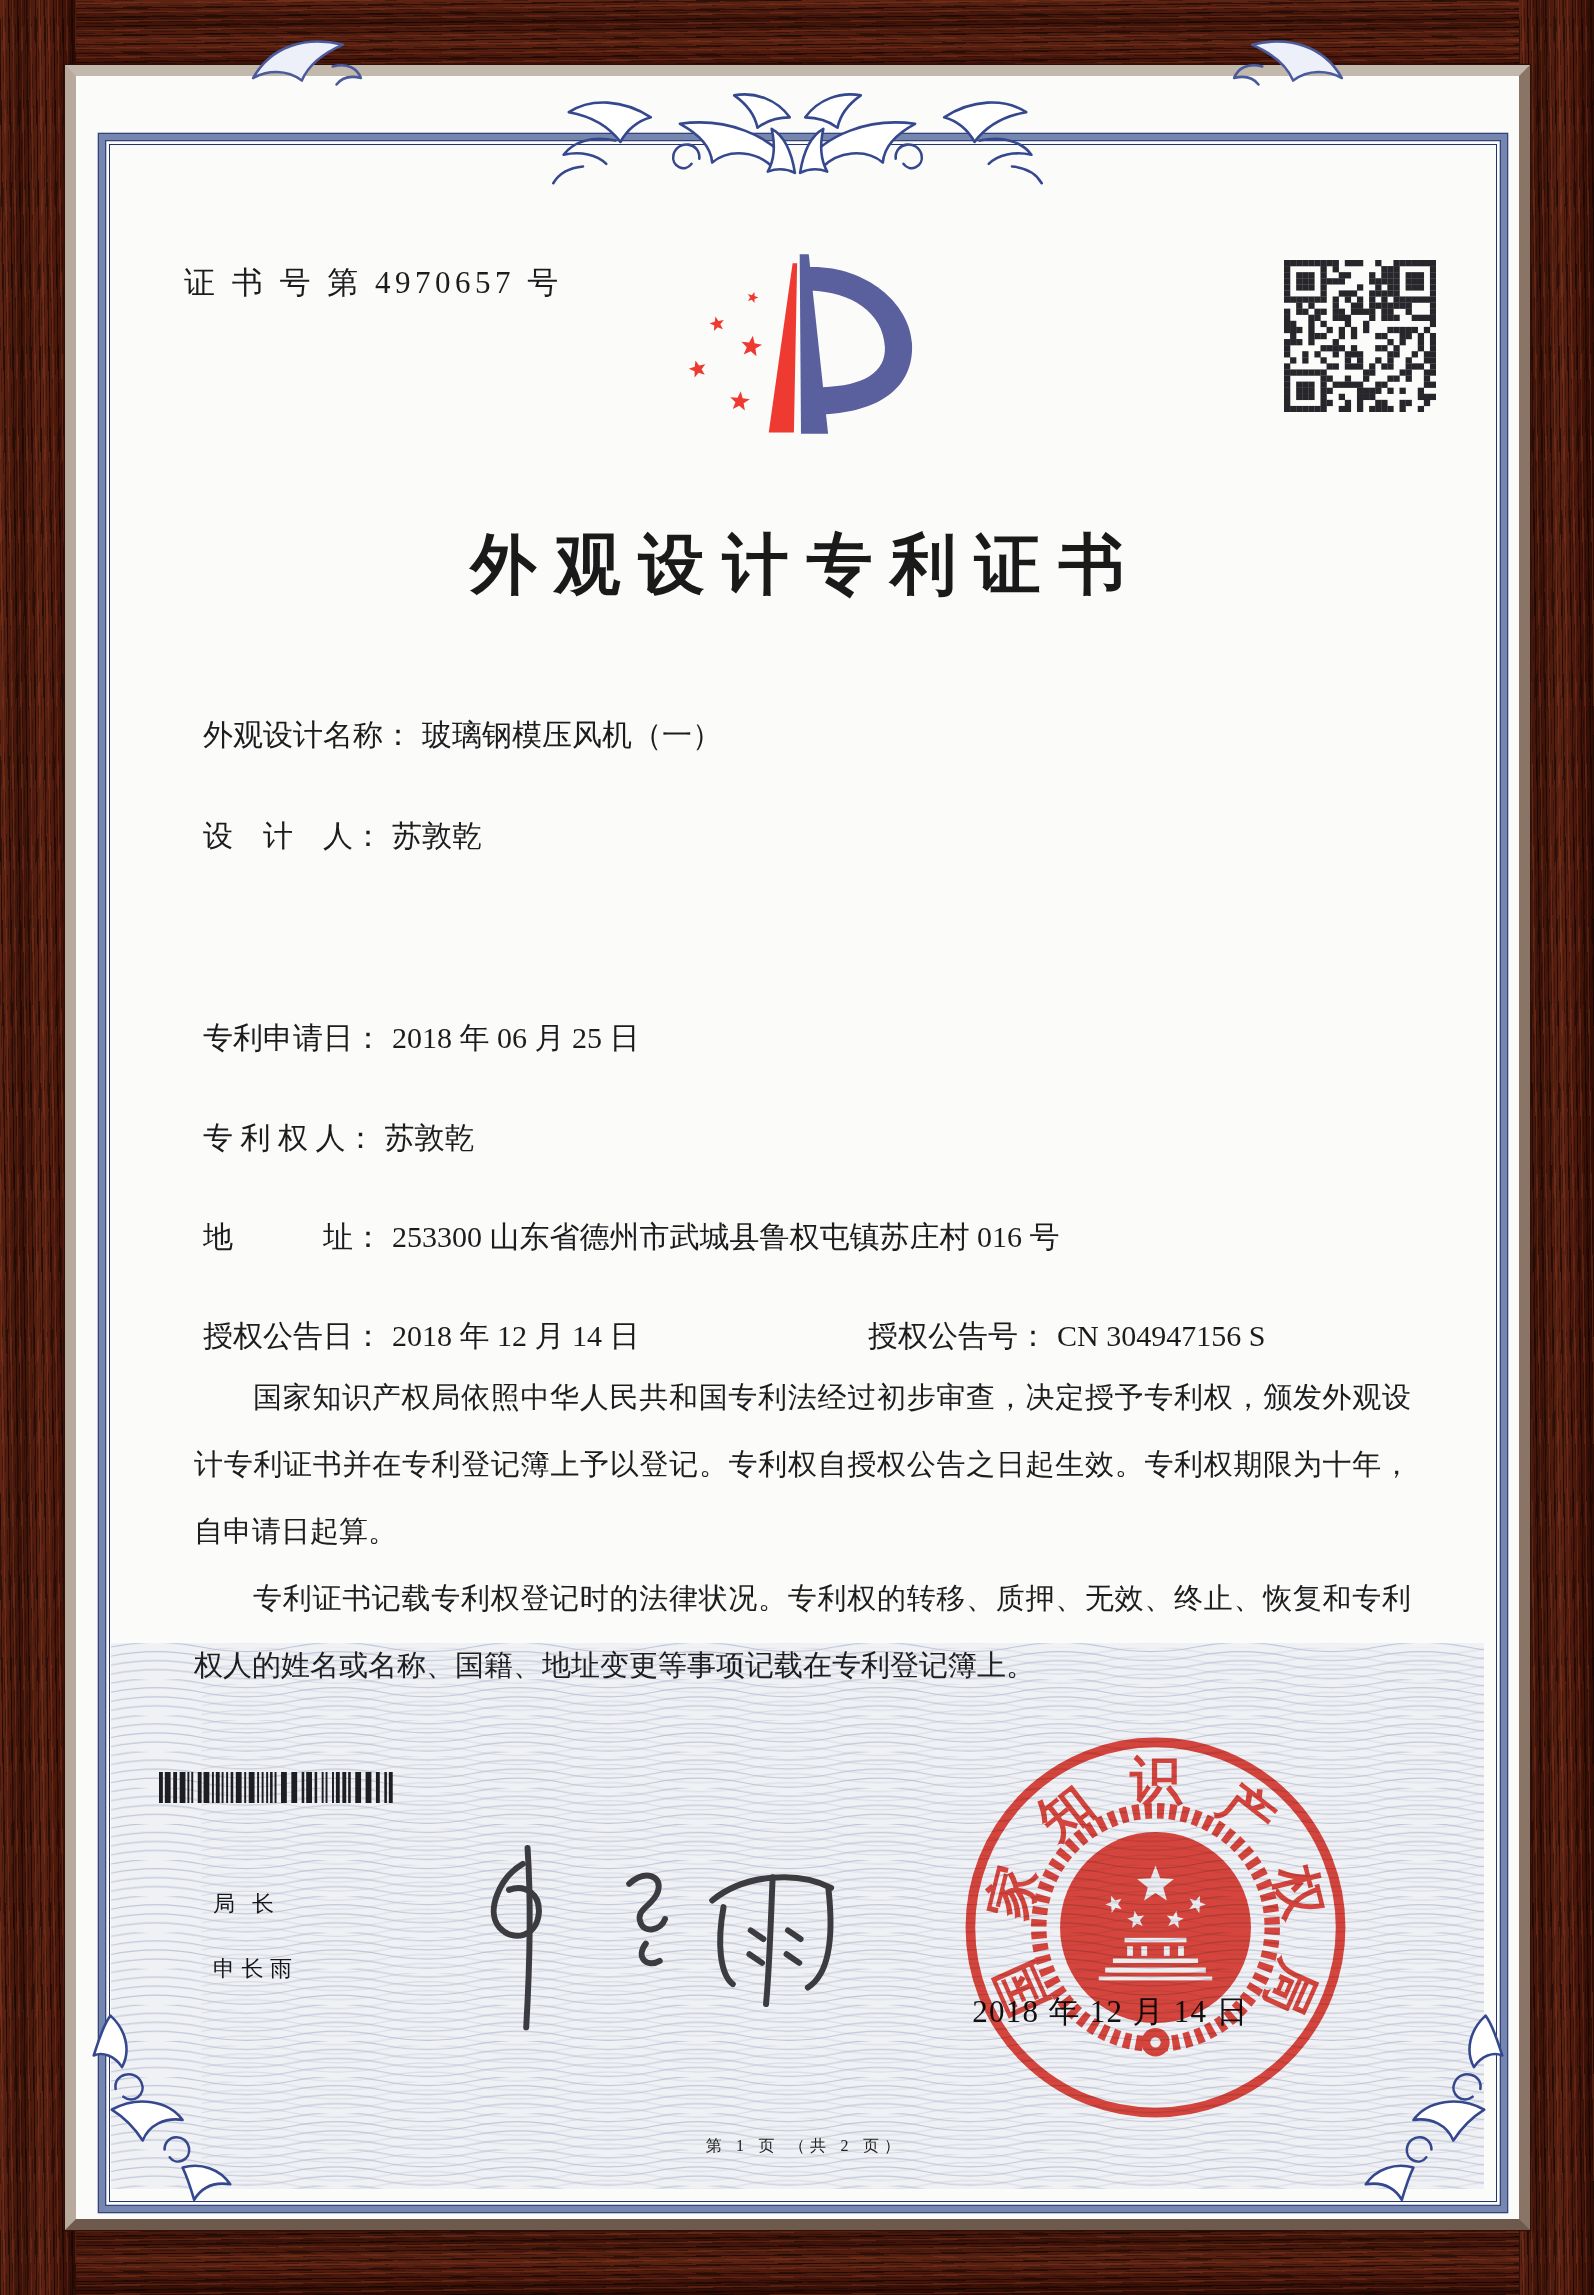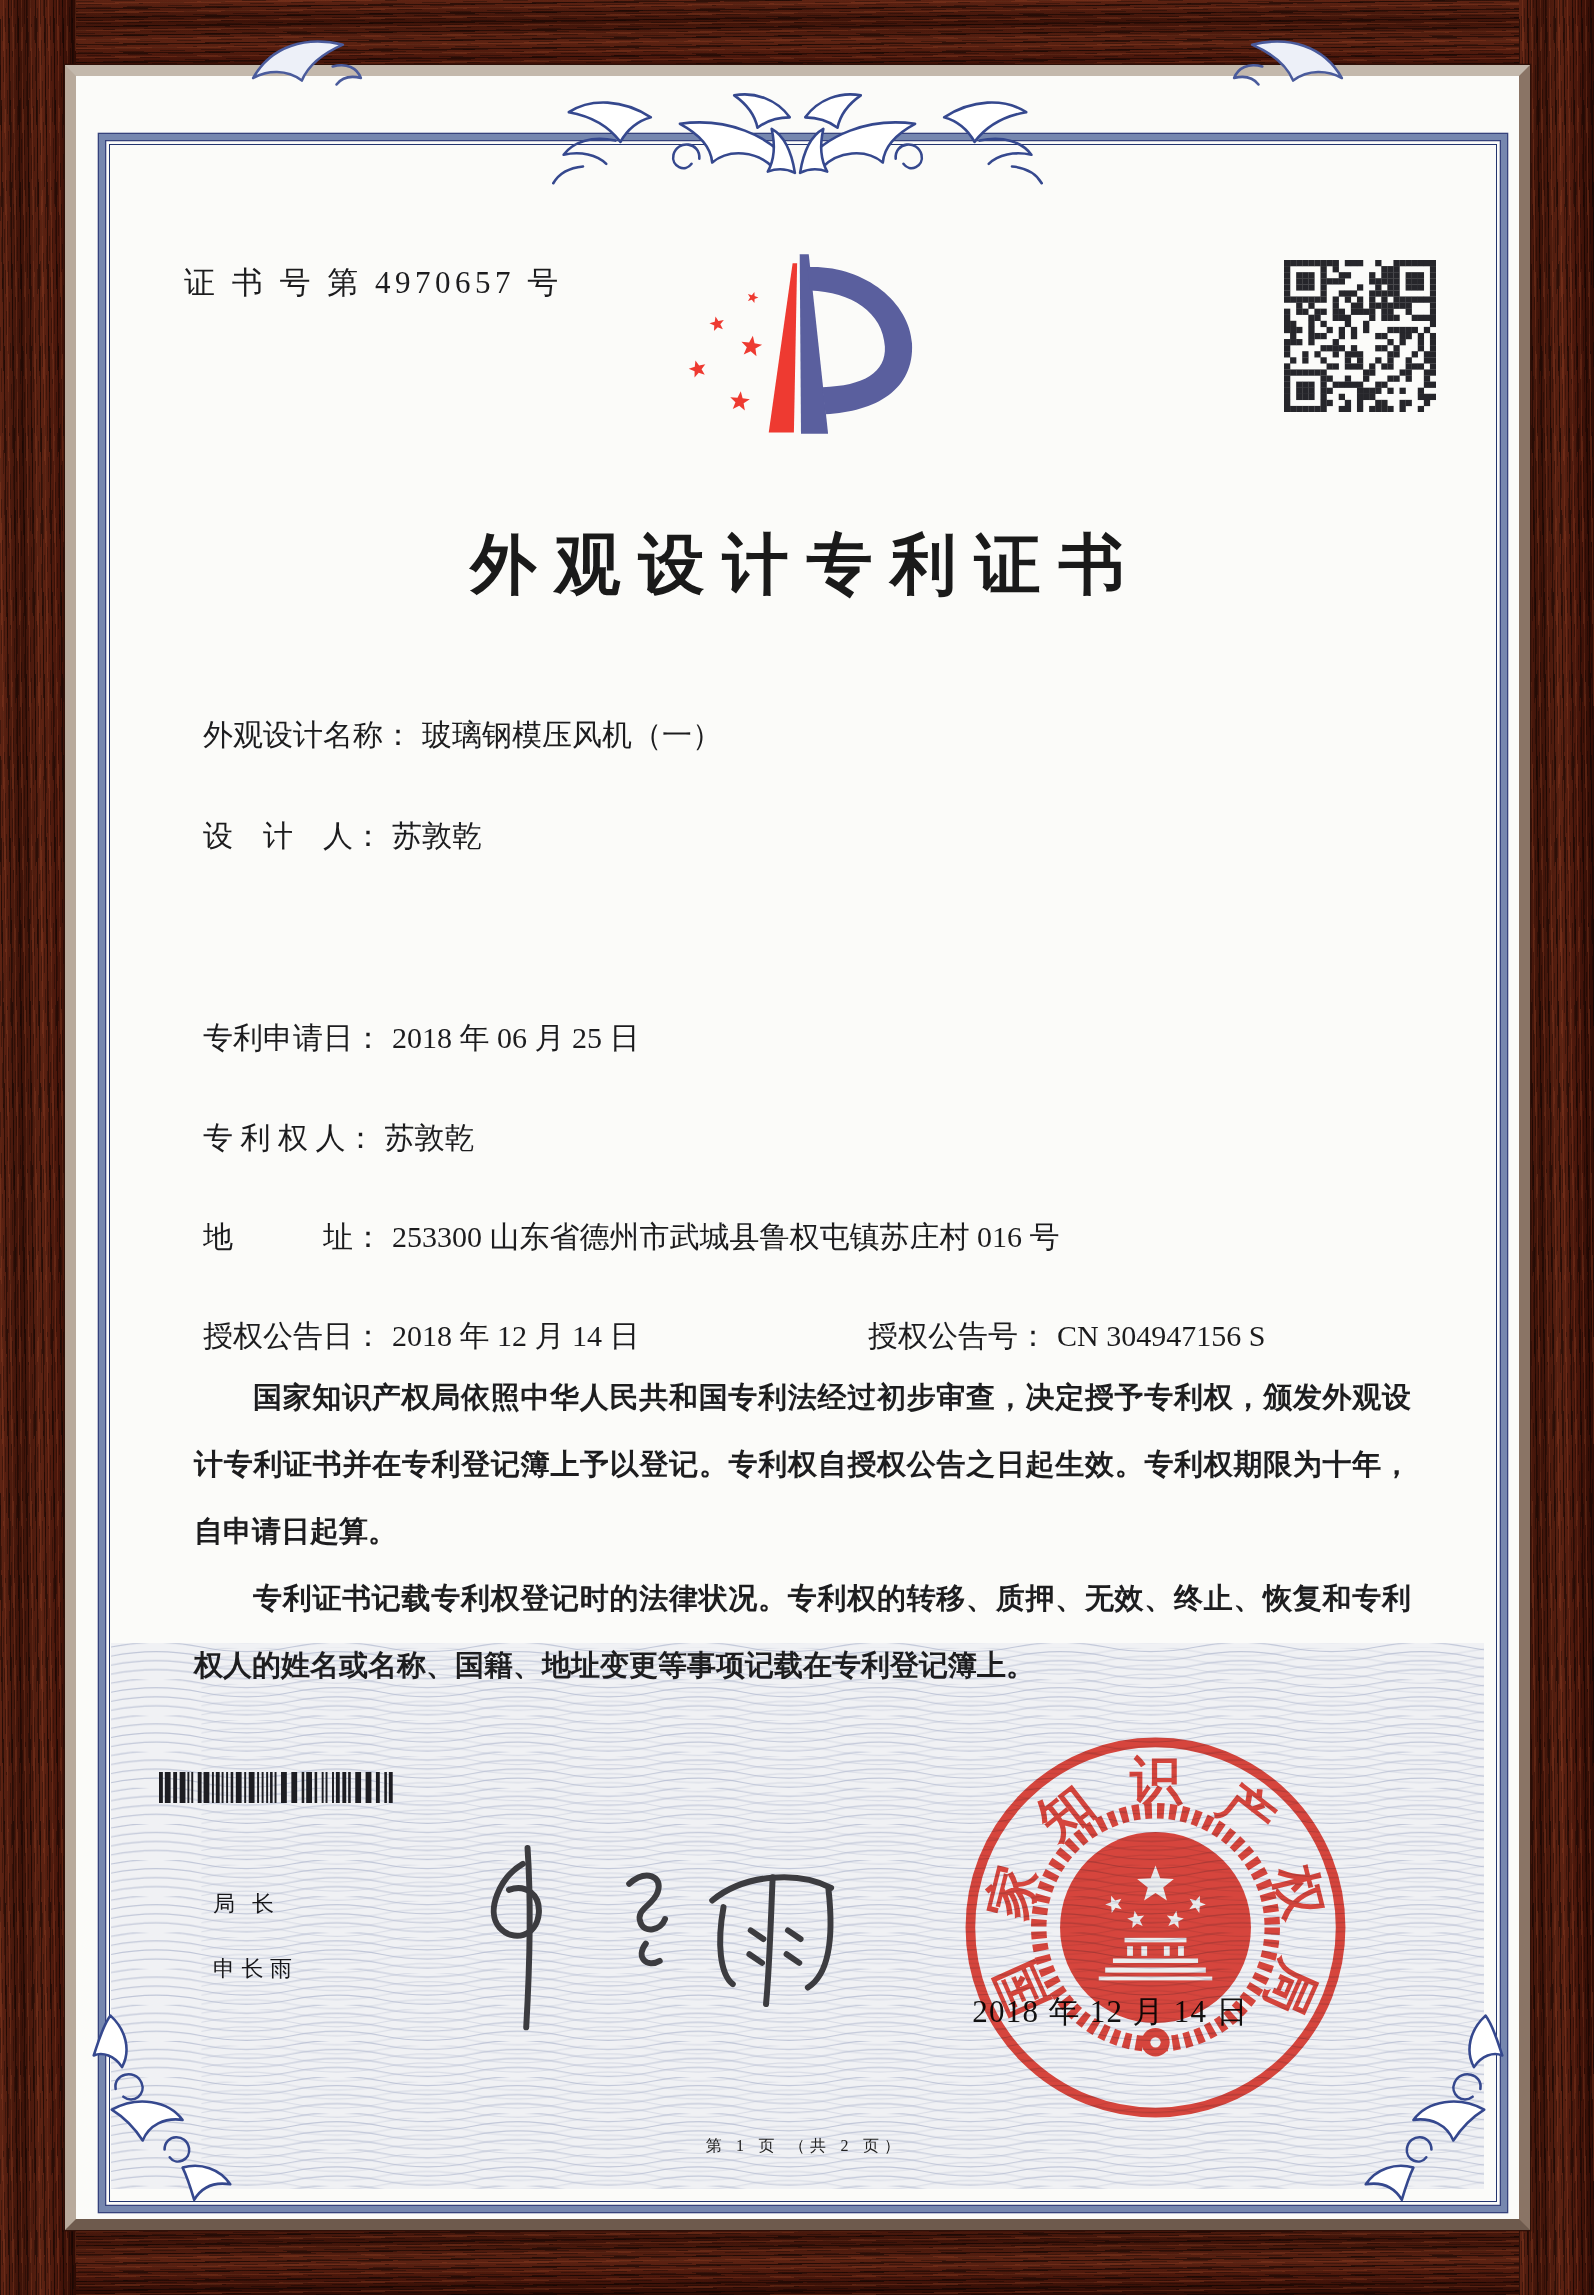--- a/index.html
+++ b/index.html
@@ -44,21 +44,21 @@
   .logo{position:absolute;left:682px;top:253px;width:238px;height:191px;z-index:6;}
   .qr{position:absolute;left:1284px;top:260px;width:152px;height:152px;z-index:6;}
   .title{left:0;top:520px;width:1595px;text-align:center;font-size:66px;font-weight:700;
          letter-spacing:18px;color:#1a1a1a;text-indent:18px;}
   .frow{left:203px;font-size:30px;}
   .flabel{display:inline-block;}
   .fvalue{display:inline-block;margin-left:9px;}
   .grant2{position:absolute;left:665px;top:0;}
   .paras{position:absolute;left:194px;top:1364px;width:1217px;z-index:6;
          font-size:29px;line-height:67px;color:#1d1d1f;text-align:justify;}
-  .paras p{margin:0;text-indent:59px;font-weight:bold;}
+  .paras p{margin:0;text-indent:59px;}
   .barcode{position:absolute;left:159px;top:1772px;width:235px;height:31px;z-index:6;}
   .signer{left:213px;font-size:22px;color:#17171a;}
   .signature{position:absolute;left:400px;top:1837px;width:465px;height:200px;z-index:6;}
   .signature path{fill:none;stroke:#3c3c40;stroke-width:9;stroke-linecap:round;stroke-linejoin:round;}
   .footer{left:8px;top:2136px;width:1595px;text-align:center;font-size:16px;letter-spacing:5.2px;color:#222;}
   
   .seal-date{position:absolute;left:962px;top:1991px;width:297px;text-align:center;
              font-size:31px;letter-spacing:1.3px;color:#121212;z-index:6;white-space:nowrap;}
   .seal{position:absolute;left:962px;top:1734px;width:387px;height:387px;z-index:7;
         mix-blend-mode:multiply;opacity:.93;}

